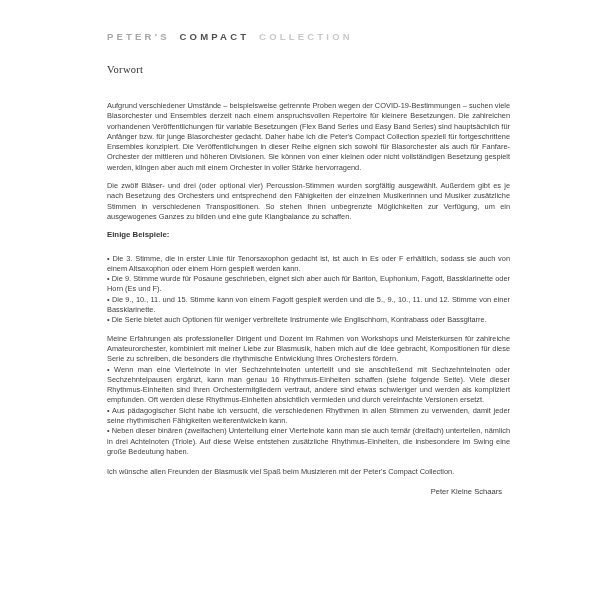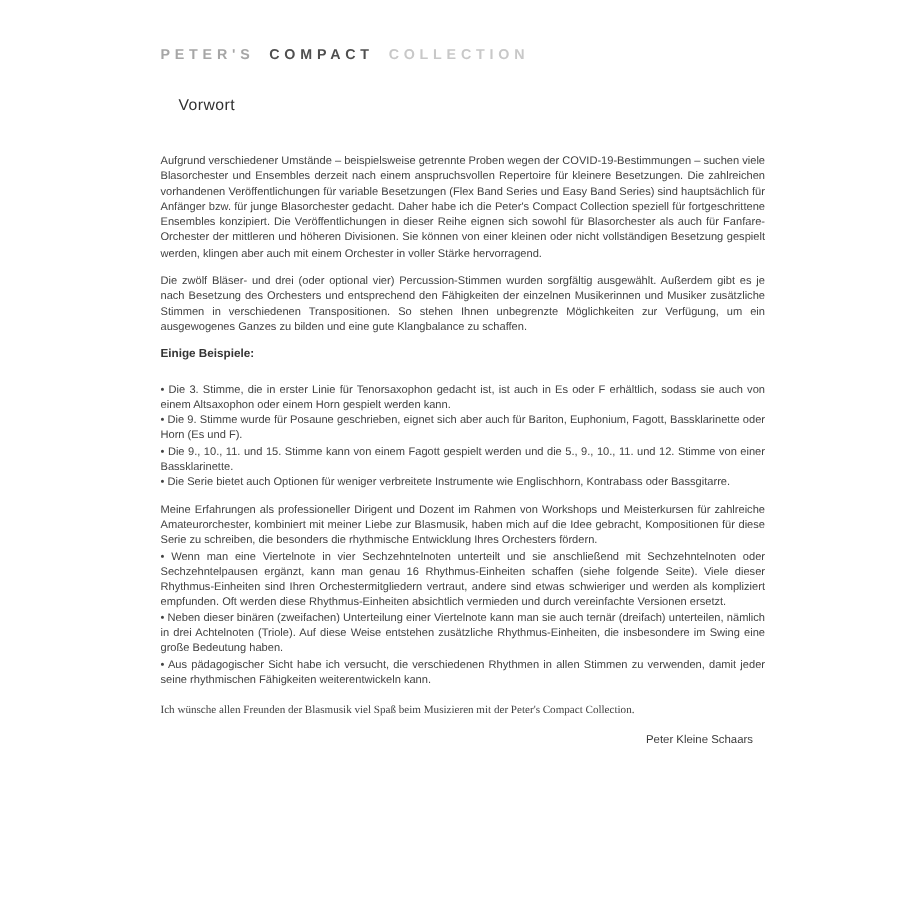--- a/index.html
+++ b/index.html
@@ -27,25 +27,26 @@
     font-weight: 700;
     letter-spacing: 3.2px;
     word-spacing: 4px;
     white-space: nowrap;
     margin: 0;
   }
   .brand-light  { color: #a6a6a6; }
   .brand-dark   { color: #4f4f4f; }
   .brand-faint  { color: #c8c8c8; }
   .doc-title {
-    margin: 22px 0 0 12px;
+    margin: 22px 0 0 0;
     font-size: 10.5px;
     font-weight: 400;
     letter-spacing: 0.3px;
     color: #2f2f2f;
+    font-family: Liberation Serif, serif;
   }
   .bodytext {
     font-size: 7.4px;
     line-height: 10.3px;
     color: #414141;
     text-align: justify;
     hyphens: auto;
     -webkit-hyphens: auto;
     margin: 0;
   }
@@ -57,21 +58,20 @@
     line-height: 10.3px;
     font-weight: 700;
     color: #333333;
     text-align: left;
   }
   .bullet-list { margin: 0; }
   .bullet-list p { margin: 0; }
   .closing {
     text-align: left;
     margin-top: 10px;
-    font-family: Liberation Serif, serif;
   }
   .signature {
     margin: 9px 8px 0 0;
     font-size: 7.6px;
     line-height: 10.3px;
     color: #3a3a3a;
     text-align: right;
   }
 </style>
 </head>
@@ -94,22 +94,22 @@
       <p class="bodytext">• Die 3. Stimme, die in erster Linie für Tenorsaxophon gedacht ist, ist auch in Es oder F erhältlich, sodass sie auch von einem Altsaxophon oder einem Horn gespielt werden kann.</p>
       <p class="bodytext">• Die 9. Stimme wurde für Posaune geschrieben, eignet sich aber auch für Bariton, Euphonium, Fagott, Bassklarinette oder Horn (Es und F).</p>
       <p class="bodytext">• Die 9., 10., 11. und 15. Stimme kann von einem Fagott gespielt werden und die 5., 9., 10., 11. und 12. Stimme von einer Bassklarinette.</p>
       <p class="bodytext">• Die Serie bietet auch Optionen für weniger verbreitete Instrumente wie Englischhorn, Kontrabass oder Bassgitarre.</p>
     </div>
 
     <p class="bodytext block-gap">Meine Erfahrungen als professioneller Dirigent und Dozent im Rahmen von Workshops und Meisterkursen für zahlreiche Amateurorchester, kombiniert mit meiner Liebe zur Blasmusik, haben mich auf die Idee gebracht, Kompositionen für diese Serie zu schreiben, die besonders die rhythmische Entwicklung Ihres Orchesters fördern.</p>
 
     <div class="bullet-list block-gap">
       <p class="bodytext">• Wenn man eine Viertelnote in vier Sechzehntelnoten unterteilt und sie anschließend mit Sechzehntelnoten oder Sechzehntelpausen ergänzt, kann man genau 16 Rhythmus-Einheiten schaffen (siehe folgende Seite). Viele dieser Rhythmus-Einheiten sind Ihren Orchestermitgliedern vertraut, andere sind etwas schwieriger und werden als kompliziert empfunden. Oft werden diese Rhythmus-Einheiten absichtlich vermieden und durch vereinfachte Versionen ersetzt.</p>
+      <p class="bodytext">• Aus pädagogischer Sicht habe ich versucht, die verschiedenen Rhythmen in allen Stimmen zu verwenden, damit jeder seine rhythmischen Fähigkeiten weiterentwickeln kann.</p>
       <p class="bodytext">• Neben dieser binären (zweifachen) Unterteilung einer Viertelnote kann man sie auch ternär (dreifach) unterteilen, nämlich in drei Achtelnoten (Triole). Auf diese Weise entstehen zusätzliche Rhythmus-Einheiten, die insbesondere im Swing eine große Bedeutung haben.</p>
-      <p class="bodytext">• Aus pädagogischer Sicht habe ich versucht, die verschiedenen Rhythmen in allen Stimmen zu verwenden, damit jeder seine rhythmischen Fähigkeiten weiterentwickeln kann.</p>
     </div>
 
     <p class="bodytext closing">Ich wünsche allen Freunden der Blasmusik viel Spaß beim Musizieren mit der Peter's Compact Collection.</p>
 
     <p class="signature">Peter Kleine Schaars</p>
 
   </div>
 </div>
 
 </body></html>

